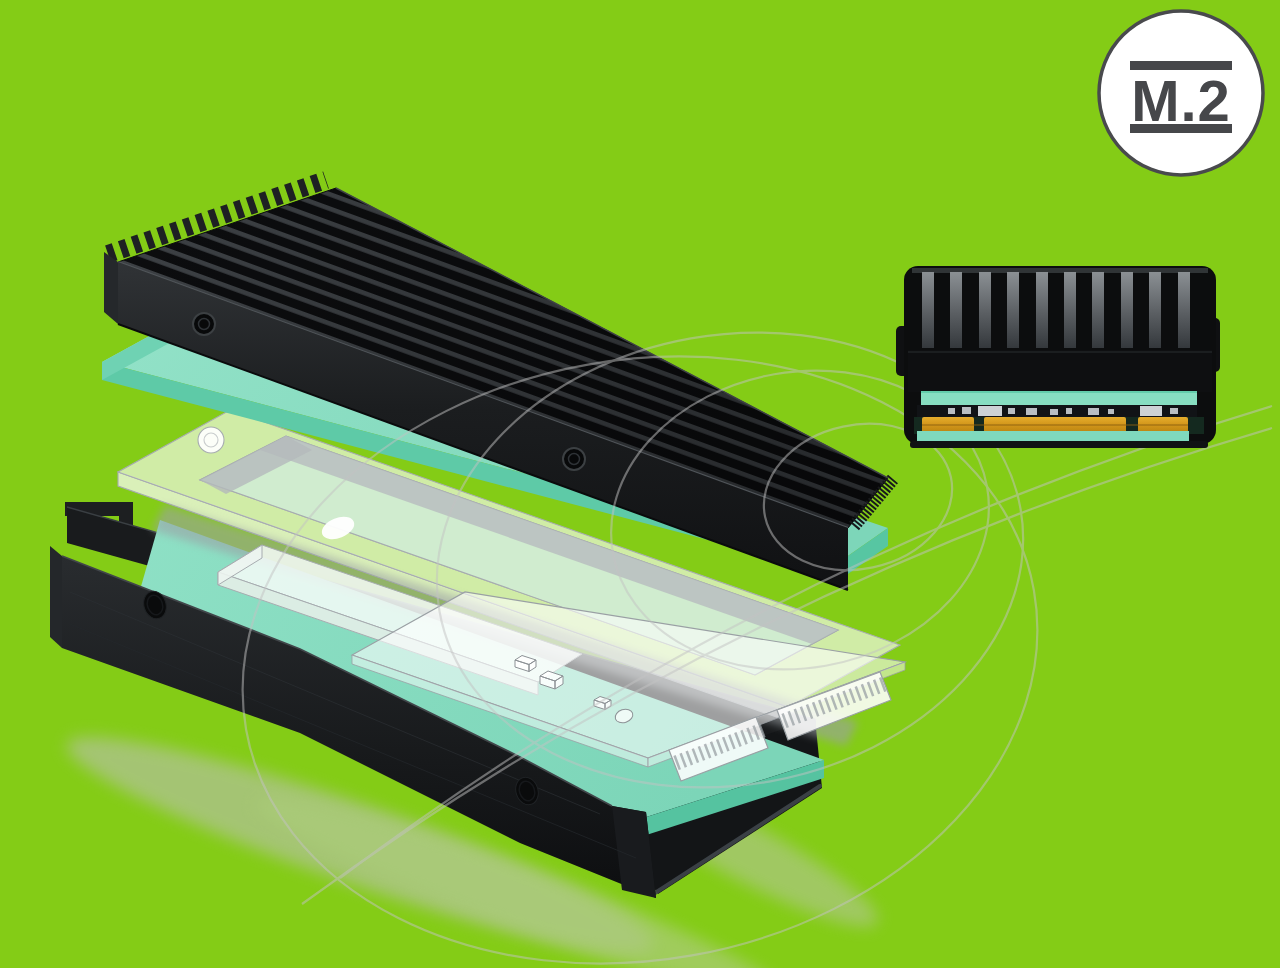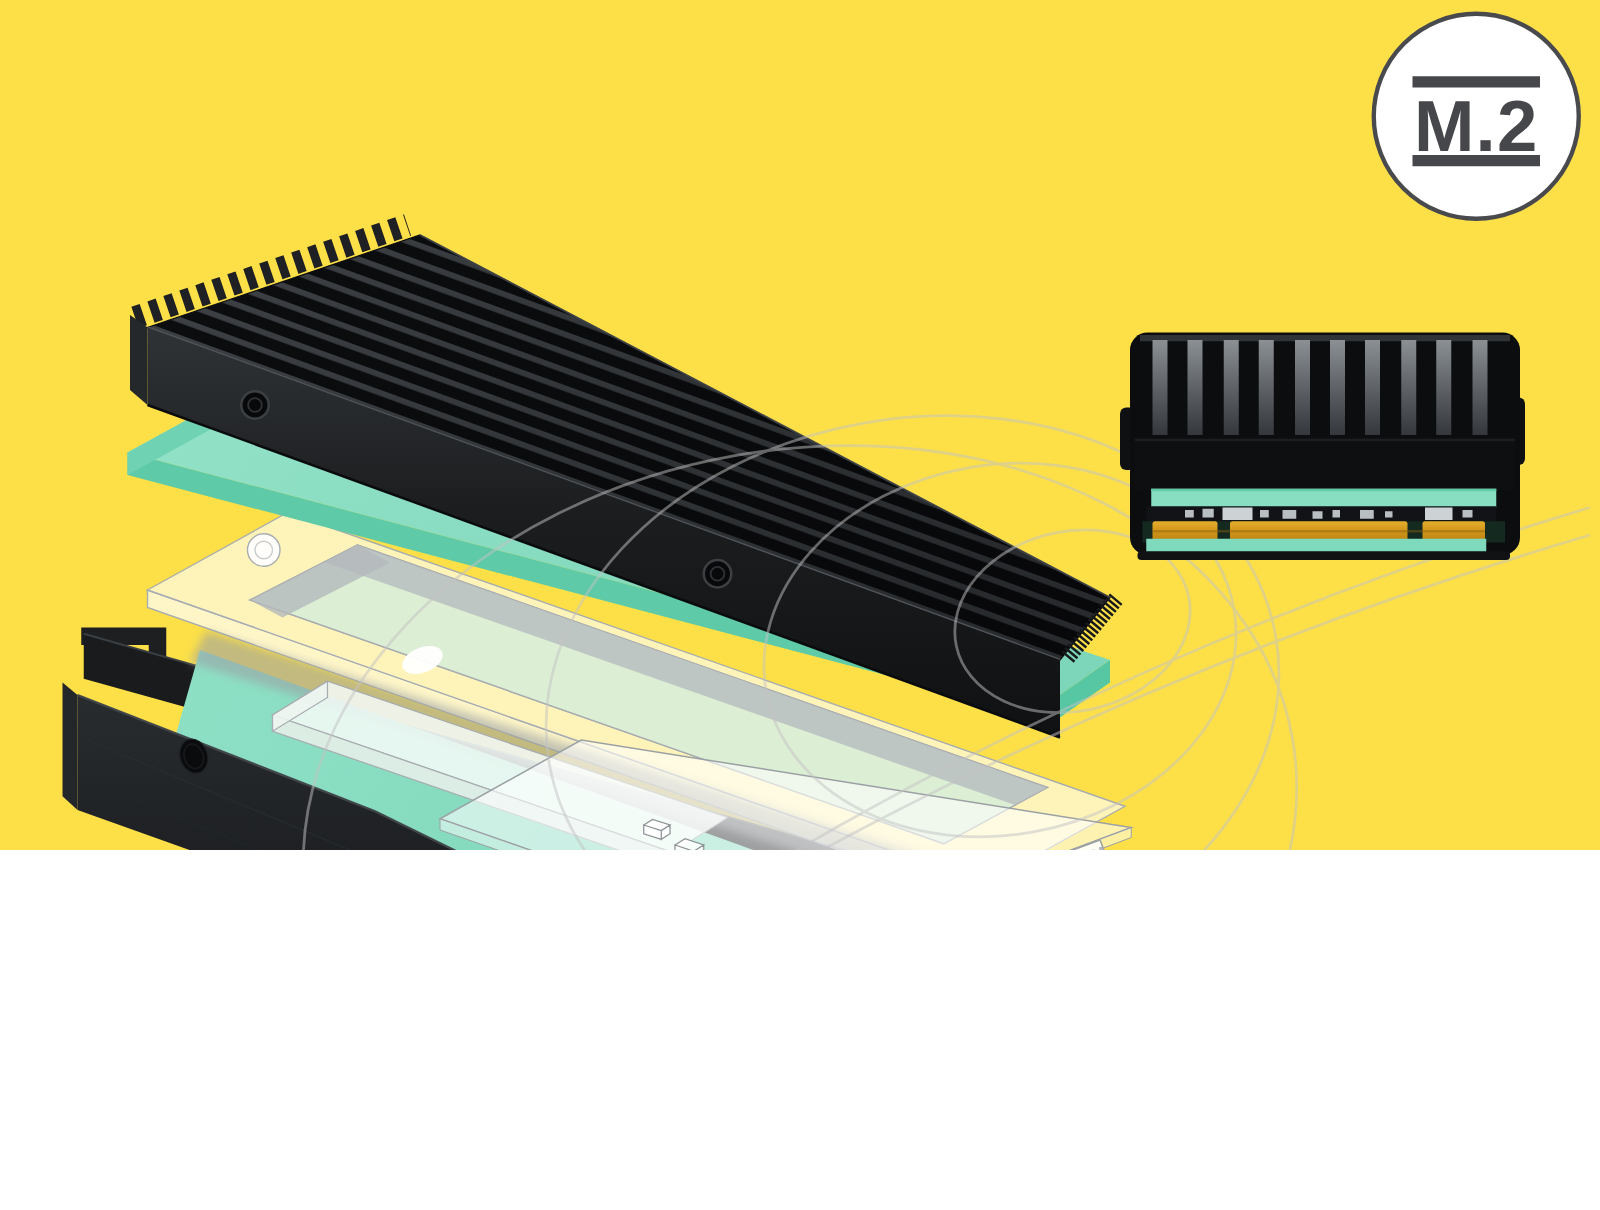--- a/index.html
+++ b/index.html
@@ -1,16 +1,16 @@
 <!DOCTYPE html>
 <html><head>
 <meta charset="utf-8">
 <style>
   html,body{margin:0;padding:0;background:#ffffff;}
-  .stage{position:relative;width:1280px;height:680px;background:#fde047;overflow:hidden;
+  .stage{position:relative;width:1280px;height:968px;background:#84cc16;overflow:hidden;
          font-family:"Liberation Sans",sans-serif;}
   svg{display:block;}
   text.badge-label{font-family:"Liberation Sans",sans-serif;font-weight:bold;font-size:58px;
                    letter-spacing:1px;fill:#46474a;}
 </style>
 </head>
 <body>
 
 <div class="stage">
 <svg width="1280" height="968" viewBox="0 0 1280 968">

